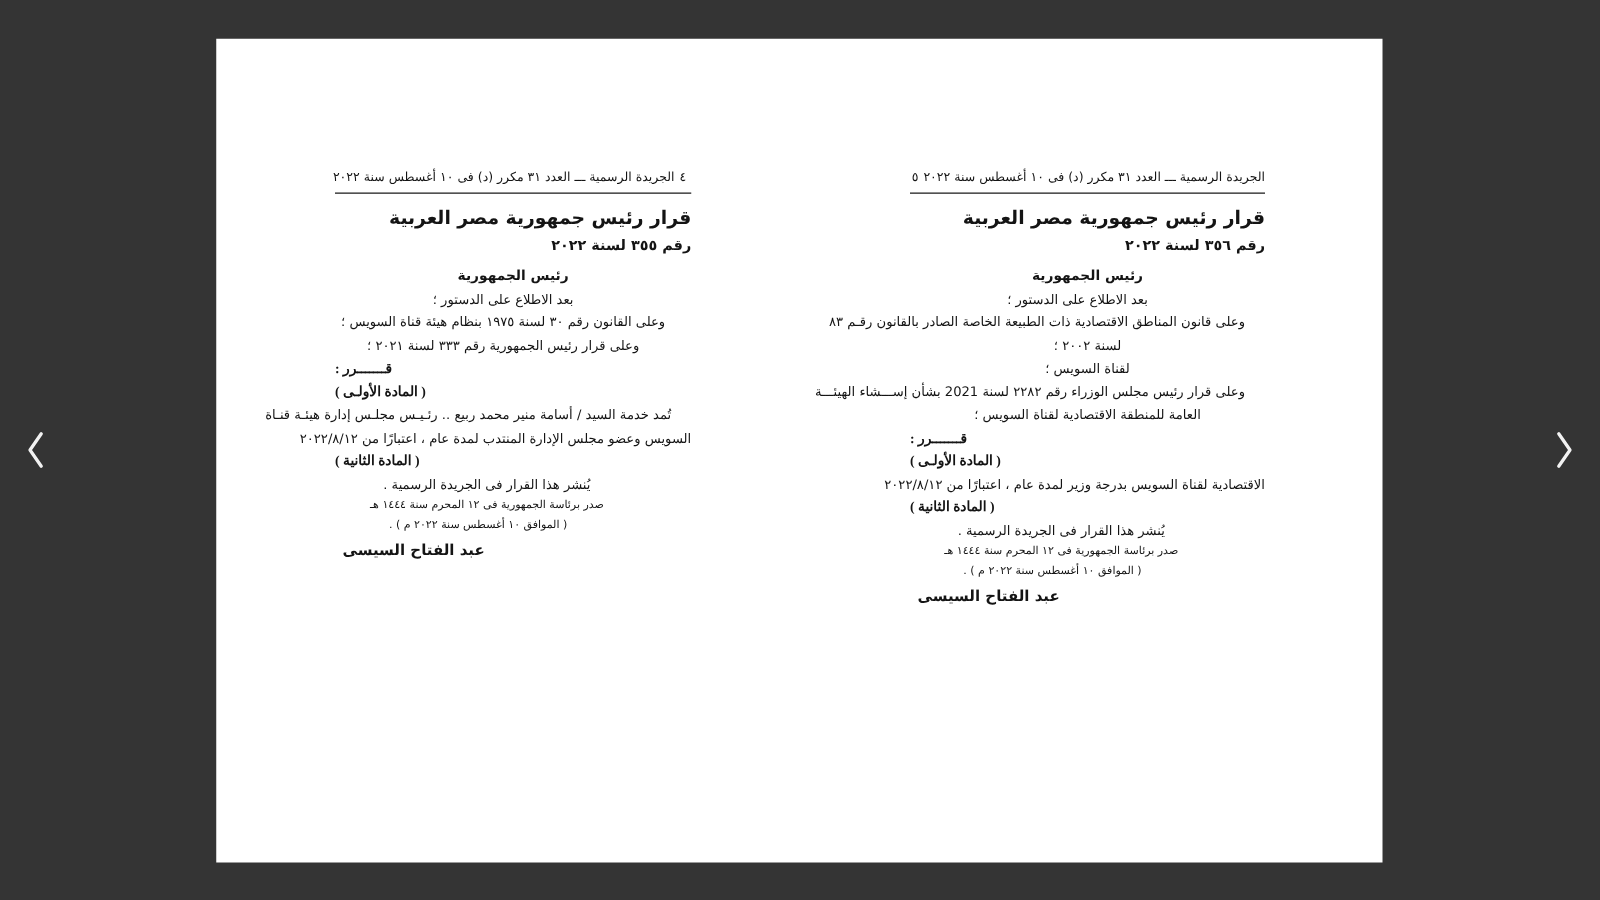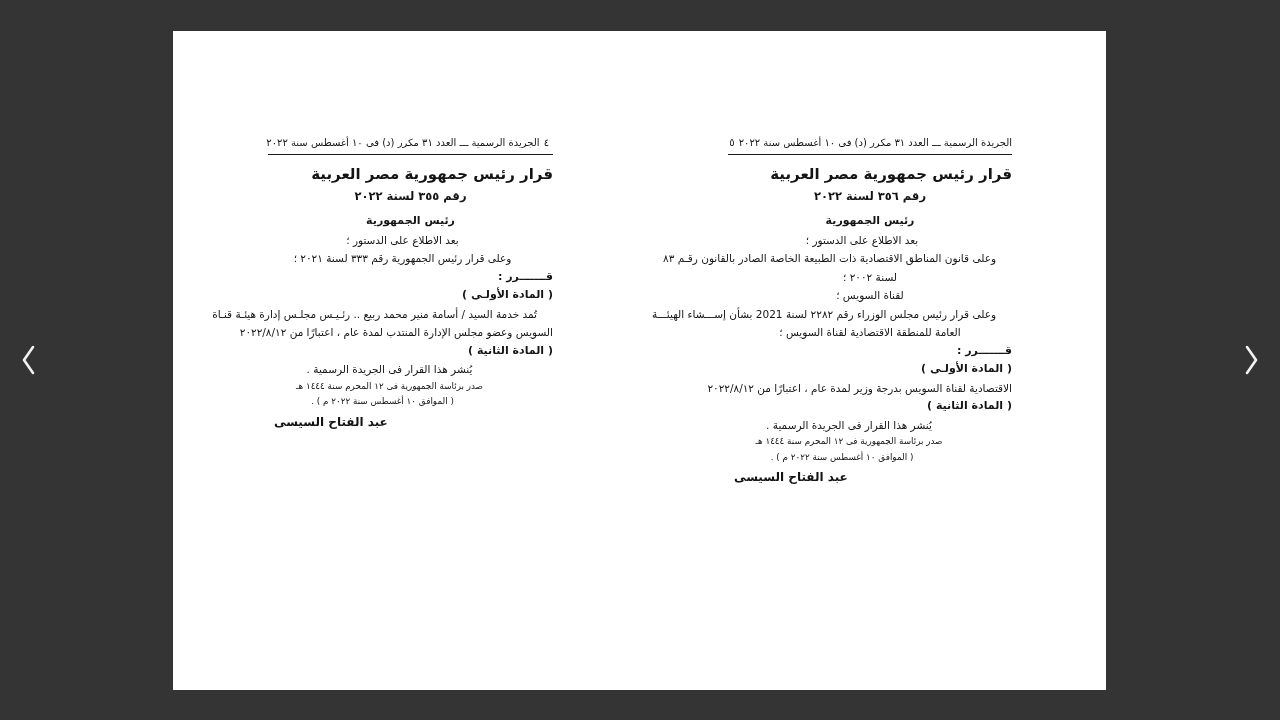--- a/index.html
+++ b/index.html
@@ -6,25 +6,25 @@
   .stage{position:relative;width:1280px;height:720px;background:#343434;font-family:"DejaVu Sans",sans-serif;}
   .sheet{position:absolute;left:173px;top:31px;width:933px;height:659px;background:#ffffff;}
   .page{position:absolute;top:103px;color:#141414;direction:rtl;}
   .page.left-page{left:95px;width:285px;}
   .page.right-page{left:555px;width:284px;}
   .pg-header{display:flex;justify-content:space-between;align-items:flex-end;
     font-size:10px;line-height:14px;height:16px;border-bottom:1.2px solid #1a1a1a;padding-bottom:4px;}
   .pg-num{font-size:10px;padding:0 4px;}
   .pg-head-text{white-space:nowrap;}
   .decree-title{font-size:15px;font-weight:bold;text-align:right;margin:9px 0 0 0;line-height:20px;letter-spacing:0;}
-  .decree-number{font-size:11.5px;font-weight:bold;text-align:center;margin-top:4px;line-height:16px;}
+  .decree-number{font-size:11.5px;font-weight:bold;margin-top:4px;line-height:16px;}
   .decree-lines{margin-top:8px;font-size:10.5px;}
   .ln{line-height:18.5px;min-height:18.5px;text-align:center;white-space:nowrap;}
   .ln.heading{font-weight:bold;font-size:11px;}
-  .ln.center{text-align:right;font-weight:bold;font-size:11px;white-space:normal;}
+  .ln.center{text-align:left;font-weight:bold;font-size:11px;white-space:normal;font-family:Liberation Serif, serif;}
   .ln.i1{padding-right:16px;}
   .ln.i2{padding-right:42px;}
   .ln.i3{padding-right:56px;}
   .ln.just{text-align:justify;text-align-last:justify;}
   .ln.small{font-size:8.8px;line-height:15.5px;min-height:15.5px;}
   .ln.signature{font-weight:bold;font-size:12px;text-align:left;padding-left:6px;line-height:20px;margin-top:2px;}
   .nav-btn{position:absolute;top:336px;width:46px;height:48px;background:transparent;border:none;
     display:flex;align-items:center;justify-content:center;cursor:pointer;padding:0;}
   .nav-btn.prev{left:6px;}
   .nav-btn.next{right:6px;}
@@ -46,20 +46,21 @@
     <section class="page left-page">
       <div class="pg-header">
         <span class="pg-num">٤</span>
         <span class="pg-head-text">الجريدة الرسمية ـــ العدد ٣١ مكرر (د) فى ١٠ أغسطس سنة ٢٠٢٢</span>
       </div>
       <h1 class="decree-title">قرار رئيس جمهورية مصر العربية</h1>
       <div class="decree-number">رقم ٣٥٥ لسنة ٢٠٢٢</div>
       <div class="decree-lines">
           <div class="ln heading">رئيس الجمهورية</div>
           <div class="ln i1">بعد الاطلاع على الدستور ؛</div>
+          <div class="ln i1">وعلى القانون رقم ٣٠ لسنة ١٩٧٥ بنظام هيئة قناة السويس ؛</div>
           <div class="ln i1">وعلى قرار رئيس الجمهورية رقم ٣٣٣ لسنة ٢٠٢١ ؛</div>
           <div class="ln center">قـــــــرر :</div>
           <div class="ln center">( المادة الأولـى )</div>
           <div class="ln i1 just">تُمد خدمة السيد / أسامة منير محمد ربيع .. رئـيـس مجلـس إدارة هيئـة قنـاة</div>
           <div class="ln">السويس وعضو مجلس الإدارة المنتدب لمدة عام ، اعتبارًا من ٢٠٢٢/٨/١٢</div>
           <div class="ln center">( المادة الثانية )</div>
           <div class="ln i2">يُنشر هذا القرار فى الجريدة الرسمية .</div>
           <div class="ln small i2">صدر برئاسة الجمهورية فى ١٢ المحرم سنة ١٤٤٤ هـ</div>
           <div class="ln small i3">( الموافق ١٠ أغسطس سنة ٢٠٢٢ م ) .</div>
           <div class="ln signature">عبد الفتاح السيسى</div>

